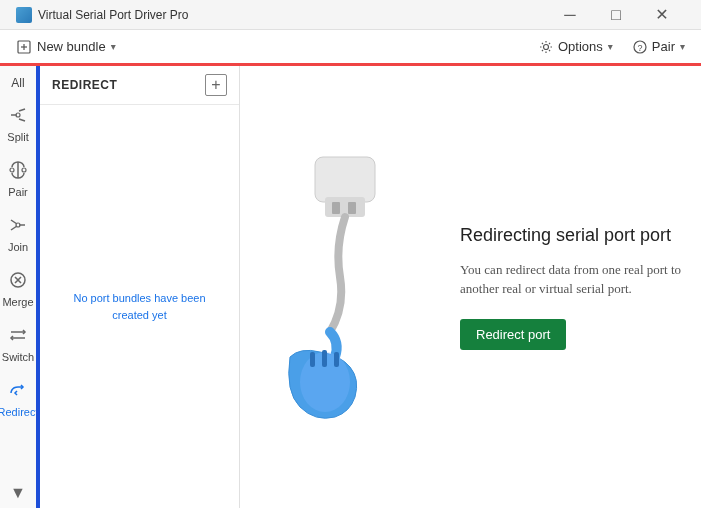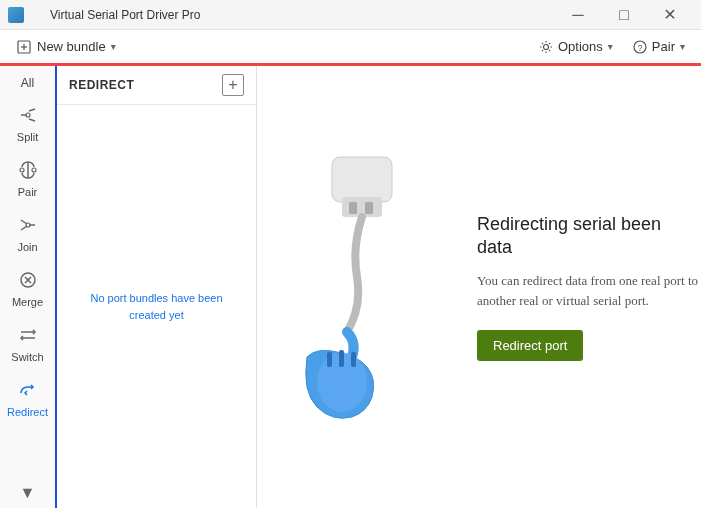--- a/index.html
+++ b/index.html
@@ -12,23 +12,22 @@
       overflow: hidden;
       user-select: none;
     }
 
     
     .title-bar {
       display: flex;
       align-items: center;
       background: #f5f5f5;
       height: 30px;
-      padding: 0 8px;
+      padding: 0 16px;
       border-bottom: 1px solid #e0e0e0;
-      gap: 20px;
     }
     .title-bar-icon {
       width: 16px;
       height: 16px;
       margin-right: 6px;
       background: linear-gradient(135deg, #4a9fd4, #2a7ab8);
       border-radius: 2px;
       flex-shrink: 0;
     }
     .title-bar-text {
@@ -98,23 +97,23 @@
     }
 
     
     .main-layout {
       display: flex;
       height: calc(508px - 30px - 36px);
     }
 
     
     .sidebar {
-      width: 57px;
+      width: 40px;
       background: #f9f9f9;
-      border-right: 2px solid #1d4ed8;
+      border-right: 4px solid #1d4ed8;
       display: flex;
       flex-direction: column;
       align-items: flex-end;
       padding-top: 4px;
       overflow: hidden;
     }
     .sidebar-item {
       width: 100%;
       display: flex;
       flex-direction: column;
@@ -254,21 +253,21 @@
     .info-desc {
       font-size: 13px;
       color: #555;
       line-height: 1.5;
       font-family: Liberation Serif, serif;
     }
     .redirect-btn {
       display: inline-block;
       margin-top: 8px;
       padding: 8px 16px;
-      background: #4d7c0f;
+      background: #15803d;
       color: white;
       border: none;
       border-radius: 3px;
       font-size: 13px;
       cursor: pointer;
       width: fit-content;
     }
   </style>
 </head>
 <body>
@@ -429,21 +428,21 @@
 
           <ellipse cx="65" cy="235" rx="25" ry="30" fill="rgba(120,180,255,0.35)"></ellipse>
 
           <rect x="50" y="205" width="5" height="15" rx="2" fill="#2a6fb8"></rect>
           <rect x="62" y="203" width="5" height="17" rx="2" fill="#2a6fb8"></rect>
           <rect x="74" y="205" width="5" height="15" rx="2" fill="#2a6fb8"></rect>
         </svg>
       </div>
 
       <div class="info-section">
-        <h2 class="info-title">Redirecting serial been data</h2>
+        <h2 class="info-title">Redirecting serial port port</h2>
         <p class="info-desc">You can redirect data from one real port to another real or virtual serial port.</p>
         <button class="redirect-btn">Redirect port</button>
       </div>
 
     </div>
   </div>
 
 </div>
 
 </body></html>

